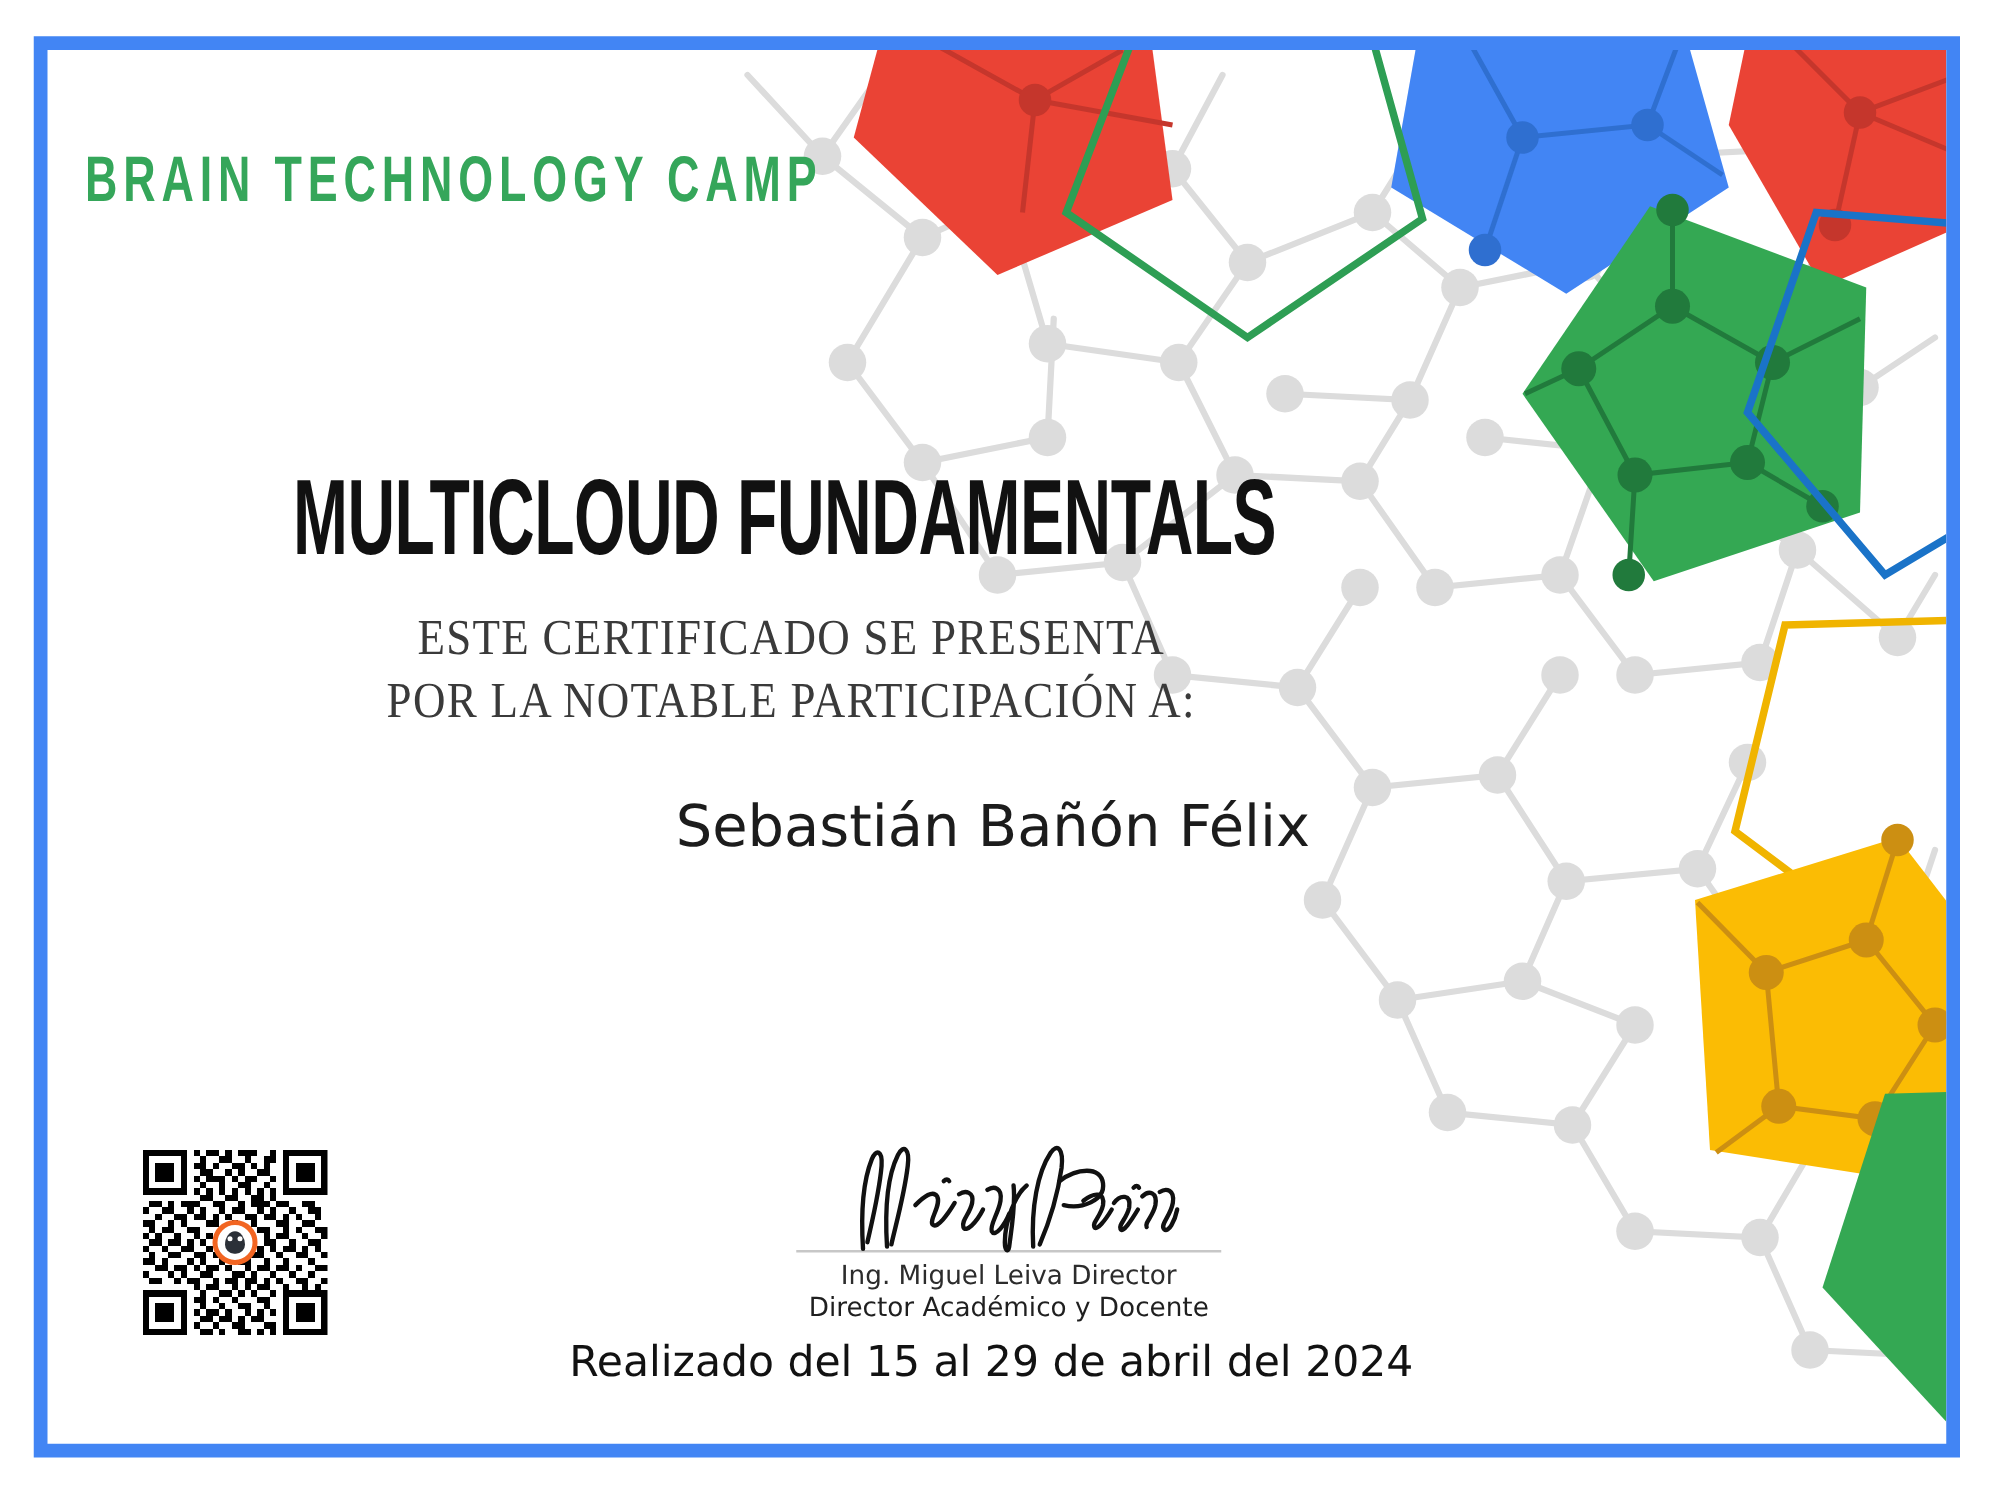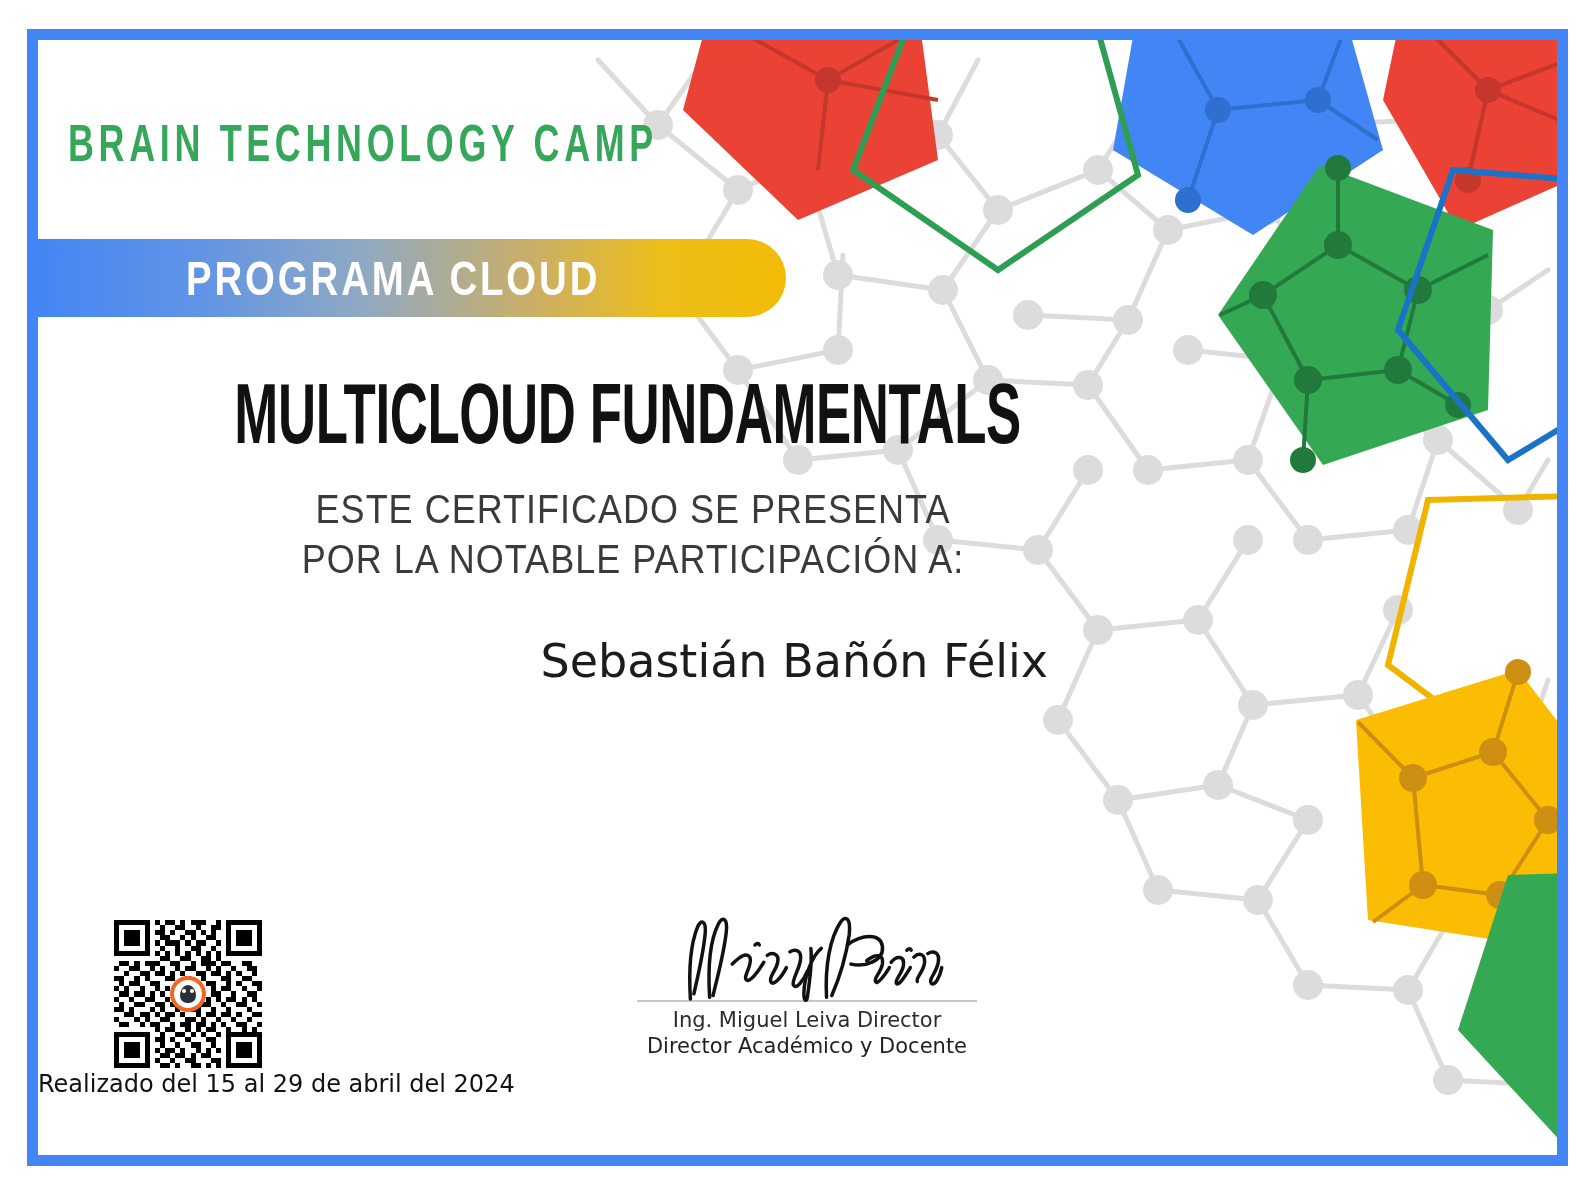--- a/index.html
+++ b/index.html
@@ -81,21 +81,21 @@
     display:inline-block;
     transform:scaleX(0.80) scaleY(1.30);
     transform-origin:center center;
     white-space:nowrap;
   }
   
   .present{
     position:absolute;
     left:0; top:445px; width:1190px;
     text-align:center;
-    font-family:Liberation Sans, sans-serif;
+    font-family:Liberation Serif, serif;
     color:#3a3a3a;
   }
   .present div{
     font-size:36px;
     letter-spacing:1px;
     line-height:50px;
     transform:scaleY(1.12);
   }
   
   .recipient{
@@ -173,22 +173,23 @@
     margin-top:2px;
     font-family:"DejaVu Sans", sans-serif;
     font-size:21px;
     font-weight:400;
     color:#1f1f1f;
   }
   
   .date-line{
     position:absolute;
     left:0; top:1030px; width:1510px;
+    text-align:center;
     font-family:"DejaVu Sans", sans-serif;
-    font-size:24px;
+    font-size:34px;
     color:#121212;
   }
 </style>
 </head>
 <body>
 
 <div id="cert">
   <div class="frame" style="border-color: rgb(66, 133, 244);">
     <div class="inner">
 
@@ -384,23 +385,20 @@
           </g>
         </g>
 
         <g>
           <path d="M1470,835 L1640,830 L1700,1010 L1540,1120 L1420,990 Z" fill="#34a853"></path>
         </g>
       </svg>
 
       <div class="brand" style="color: rgb(53, 166, 90);">BRAIN TECHNOLOGY CAMP</div>
 
-      <div class="banner">
-        <span class="banner-label">PROGRAMA CLOUD</span>
-      </div>
 
       <div class="course-title">
         <span>MULTICLOUD FUNDAMENTALS</span>
       </div>
 
       <div class="present">
         <div>ESTE CERTIFICADO SE PRESENTA</div>
         <div>POR LA NOTABLE PARTICIPACIÓN A:</div>
       </div>
 

